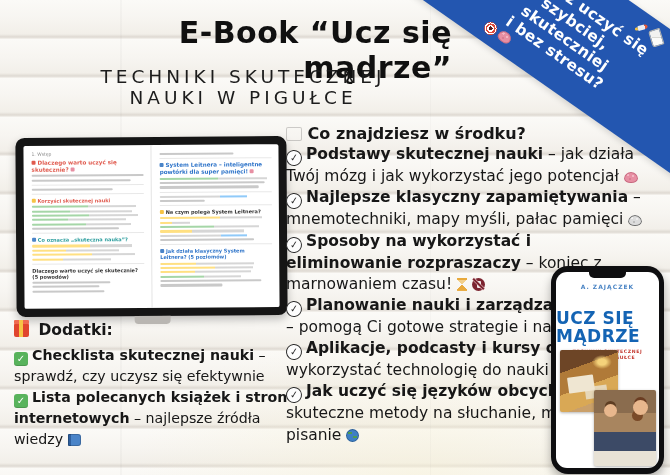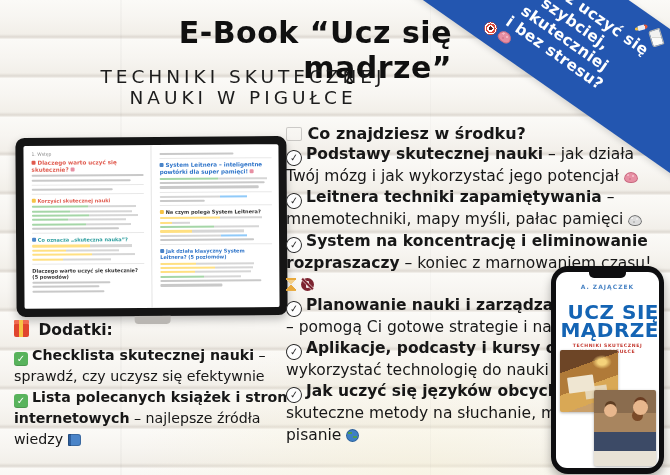--- a/index.html
+++ b/index.html
@@ -120,21 +120,21 @@
   .dot{display:inline-block;width:4px;height:4px;border-radius:1px;vertical-align:0;}
   .dot-y{background:#f6c445;} .dot-b{background:#4a84c8;} .dot-p{background:#e78fa3;} .dot-o{background:#e05a4e;}
 
   
   .phone{position:absolute;left:551px;top:266px;width:113px;height:208px;background:#0e0e10;
     border-radius:17px;padding:6px 5px;box-sizing:border-box;box-shadow:0 5px 10px rgba(0,0,0,.3);}
   .phone::before{content:"";position:absolute;left:38px;top:6px;width:37px;height:6px;background:#0e0e10;
     border-radius:0 0 5px 5px;z-index:3;}
   .pscreen{position:relative;width:100%;height:100%;background:#fff;border-radius:11px;overflow:hidden;}
   .pauthor{margin-top:11px;text-align:center;font-size:6px;letter-spacing:1px;color:#4a84c4;font-weight:700;}
-  .ptitle{text-align:right;font-size:20px;font-weight:900;color:#1464b4;line-height:17.5px;letter-spacing:.5px;margin-top:14px;}
+  .ptitle{text-align:left;font-size:17px;font-weight:900;color:#1464b4;line-height:17.5px;letter-spacing:.5px;margin-top:20px;}
   .psub{text-align:center;font-size:4.6px;font-weight:800;color:#c3372e;letter-spacing:.6px;line-height:5.6px;margin-top:4px;}
   .ill1{position:absolute;left:4px;top:78px;width:58px;height:62px;border-radius:2px;
     background:
       radial-gradient(14px 10px at 42px 12px,#f4d27a 30%,transparent 70%),
       linear-gradient(160deg,#6d4526 0 28%,#b07a38 28% 55%,#d9a855 55% 78%,#caa06a 78%),
       #8a5a30;
     box-shadow:0 1px 3px rgba(0,0,0,.3);}
   .ill1::before{content:"";position:absolute;left:8px;top:26px;width:26px;height:16px;background:#efe6d2;
     transform:rotate(-8deg);border-radius:1px;box-shadow:14px 10px 0 -2px #e6d7b8;}
   .ill2{position:absolute;right:3px;top:118px;width:62px;height:76px;border-radius:2px;
@@ -263,25 +263,25 @@
   <div class="features">
     <div class="feat-head">
       <span class="ic ic-books"></span>
       <span>Co znajdziesz w środku?</span>
     </div>
     <div class="feat-item">
       <span class="ic ic-checkcircle">✓</span><b>Podstawy skutecznej nauki</b><span> – jak działa Twój mózg i jak wykorzystać jego potencjał</span>
       <span class="ic ic-brainp"></span>
     </div>
     <div class="feat-item">
-      <span class="ic ic-checkcircle">✓</span><b>Leitnera techniki zapamiętywania</b><span> – mnemotechniki, mapy myśli, pałac pamięci</span>
+      <span class="ic ic-checkcircle">✓</span><b>Najlepsze klasyczny zapamiętywania</b><span> – mnemotechniki, mapy myśli, pałac pamięci</span>
       <span class="ic ic-braing"></span>
     </div>
     <div class="feat-item">
-      <span class="ic ic-checkcircle">✓</span><b>System na koncentrację i eliminowanie rozpraszaczy</b><span> – koniec z marnowaniem czasu!</span>
+      <span class="ic ic-checkcircle">✓</span><b>Sposoby na wykorzystać i eliminowanie rozpraszaczy</b><span> – koniec z marnowaniem czasu!</span>
       <span class="ic ic-hour"></span>
       <span class="ic ic-nophone"></span>
     </div>
     <div class="feat-item">
       <span class="ic ic-checkcircle">✓</span><b>Planowanie nauki i zarządzanie czasem</b><span> – pomogą Ci gotowe strategie i narzędzia</span>
       <span class="ic ic-cal">17</span>
     </div>
     <div class="feat-item">
       <span class="ic ic-checkcircle">✓</span><b>Aplikacje, podcasty i kursy online</b><span> – jak wykorzystać technologię do nauki</span>
       <span class="ic ic-laptop"></span>

